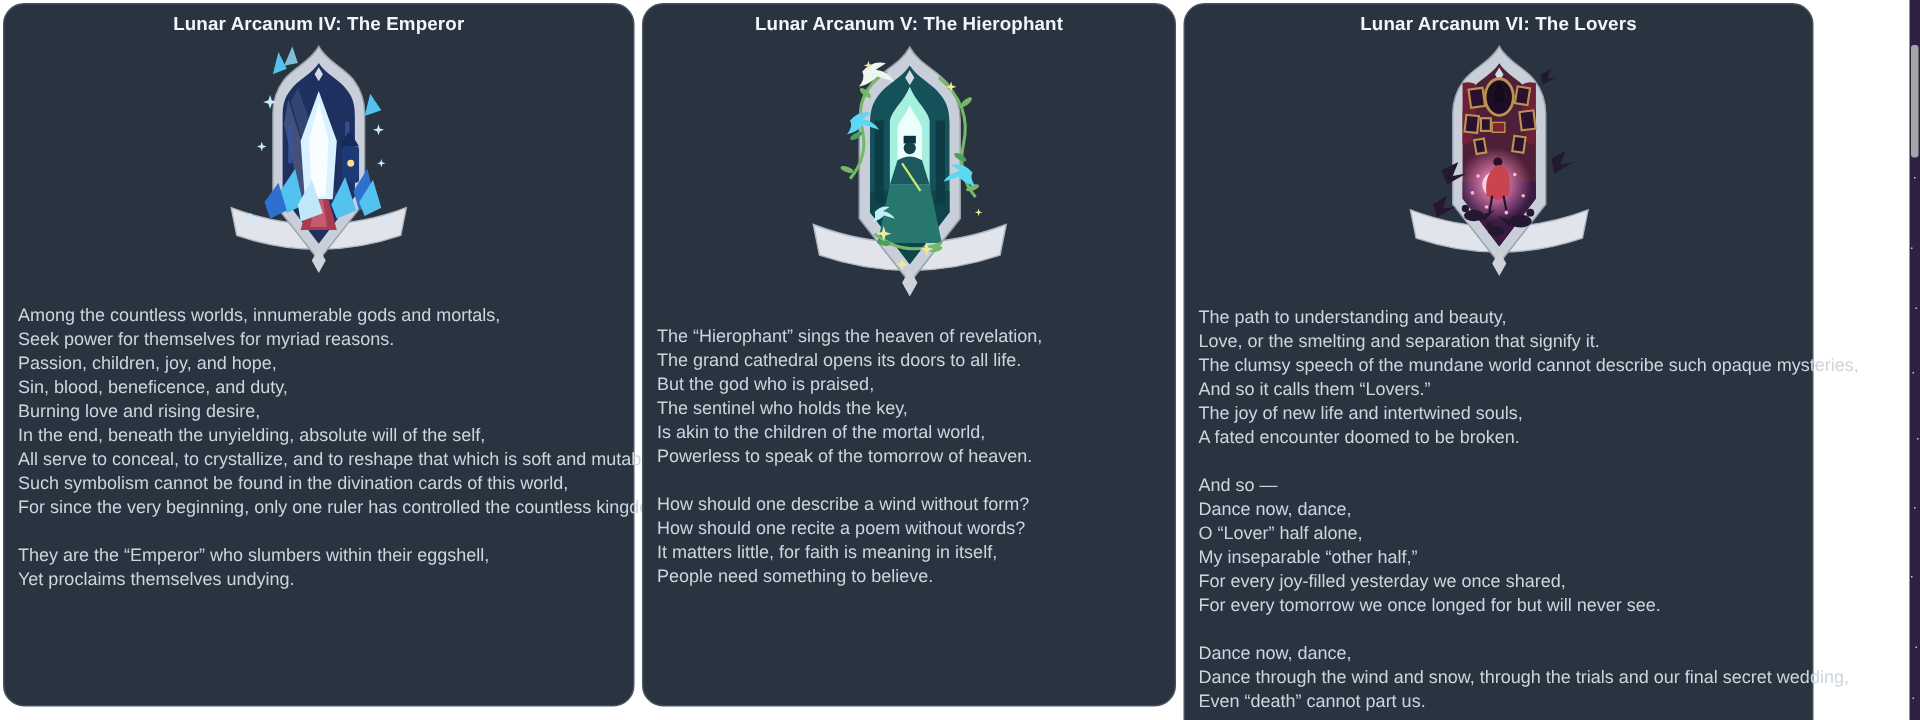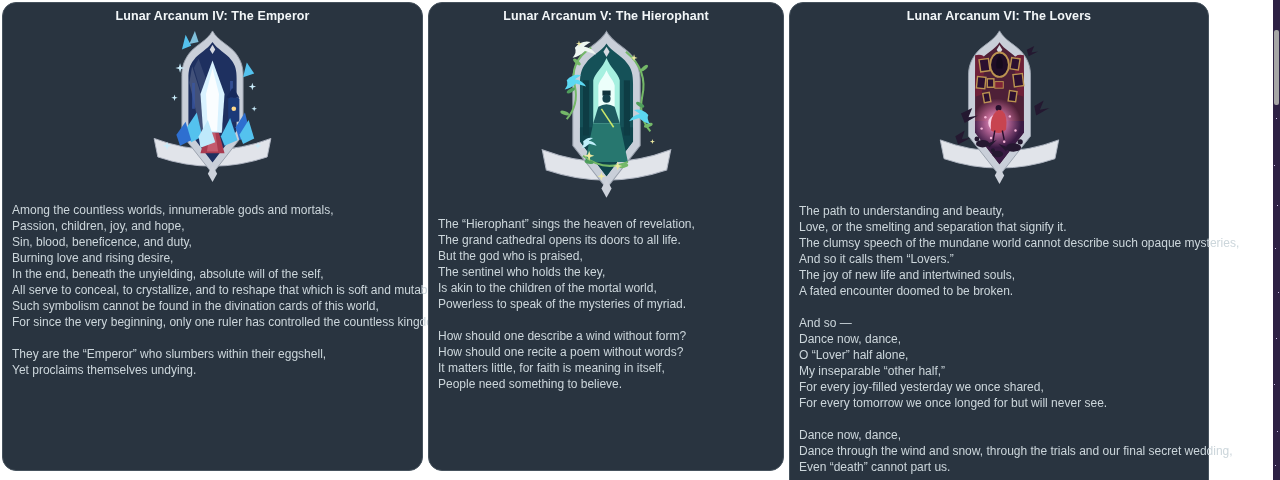--- a/index.html
+++ b/index.html
@@ -113,20 +113,21 @@
         <use href="#sp-e" transform="translate(34,76) scale(0.7)" fill="var(--spark)"></use>
         <use href="#sp-e" transform="translate(120,88) scale(0.6)" fill="var(--spark)"></use>
         <use href="#sp-e" transform="translate(26,128) scale(0.9)" fill="var(--spark)"></use>
         <use href="#sp-e" transform="translate(124,128) scale(0.7)" fill="var(--spark)"></use>
         <polygon points="75,149 80,158 75,167 70,158" fill="#cdd2db"></polygon>
       </svg>
     </div>
     <div class="card-text">
         <div class="para">
           <div class="line">Among the countless worlds, innumerable gods and mortals,</div>
+          <div class="line">Seek power for themselves for myriad reasons.</div>
           <div class="line">Passion, children, joy, and hope,</div>
           <div class="line">Sin, blood, beneficence, and duty,</div>
           <div class="line">Burning love and rising desire,</div>
           <div class="line">In the end, beneath the unyielding, absolute will of the self,</div>
           <div class="line">All serve to conceal, to crystallize, and to reshape that which is soft and mutable.</div>
           <div class="line">Such symbolism cannot be found in the divination cards of this world,</div>
           <div class="line">For since the very beginning, only one ruler has controlled the countless kingdoms that have arisen.</div>
         </div>
         <div class="para">
           <div class="line">They are the “Emperor” who slumbers within their eggshell,</div>
@@ -190,21 +191,21 @@
         <polygon points="75,149 80,158 75,167 70,158" fill="#cdd2db"></polygon>
       </svg>
     </div>
     <div class="card-text">
         <div class="para">
           <div class="line">The “Hierophant” sings the heaven of revelation,</div>
           <div class="line">The grand cathedral opens its doors to all life.</div>
           <div class="line">But the god who is praised,</div>
           <div class="line">The sentinel who holds the key,</div>
           <div class="line">Is akin to the children of the mortal world,</div>
-          <div class="line">Powerless to speak of the mysteries of myriad.</div>
+          <div class="line">Powerless to speak of the tomorrow of heaven.</div>
         </div>
         <div class="para">
           <div class="line">How should one describe a wind without form?</div>
           <div class="line">How should one recite a poem without words?</div>
           <div class="line">It matters little, for faith is meaning in itself,</div>
           <div class="line">People need something to believe.</div>
         </div>
       </div>
   </section>
 

